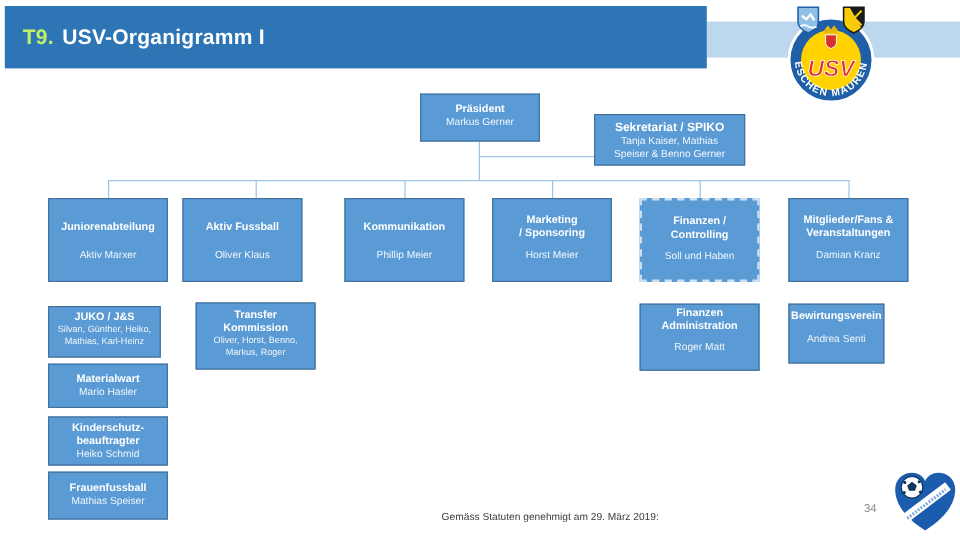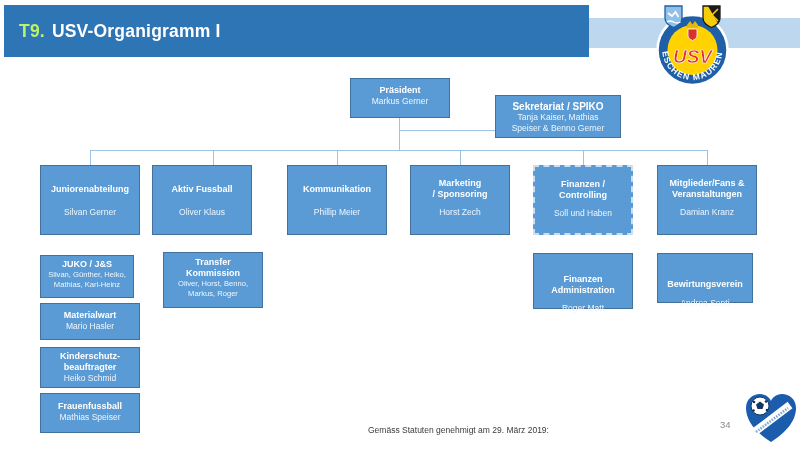--- a/index.html
+++ b/index.html
@@ -76,40 +76,40 @@
   <div class="box" style="left:495px;top:95px;width:126px;height:43px;padding-top:5px;">
     <div class="box-title" style="font-size:10px;">Sekretariat / SPIKO</div>
     <div class="box-name">Tanja Kaiser, Mathias
 Speiser &amp; Benno Gerner</div>
   </div>
 
   <div class="box dept" style="left:40px;">
     <div class="title-area">
         <div class="box-title">Juniorenabteilung</div>
       </div>
-    <div class="box-name" style="margin-top:4px;">Silvan Gerner</div>
+    <div class="box-name" style="margin-top:4px;">Aktiv Marxer</div>
   </div>
   <div class="box dept" style="left:152px;">
     <div class="title-area">
         <div class="box-title">Aktiv Fussball</div>
       </div>
     <div class="box-name" style="margin-top:4px;">Oliver Klaus</div>
   </div>
   <div class="box dept" style="left:287px;">
     <div class="title-area">
         <div class="box-title">Kommunikation</div>
       </div>
     <div class="box-name" style="margin-top:4px;">Phillip Meier</div>
   </div>
   <div class="box dept" style="left:410px;">
     <div class="title-area">
         <div class="box-title">Marketing
 / Sponsoring</div>
       </div>
-    <div class="box-name" style="margin-top:4px;">Horst Zech</div>
+    <div class="box-name" style="margin-top:4px;">Horst Meier</div>
   </div>
   <div class="box dept dashed" style="left:533px;">
     <div class="title-area">
         <div class="box-title">Finanzen /
 Controlling</div>
       </div>
     <div class="box-name" style="margin-top:4px;">Soll und Haben</div>
   </div>
   <div class="box dept" style="left:657px;">
     <div class="title-area">
@@ -123,26 +123,26 @@
     <div class="box-title">JUKO / J&amp;S</div>
     <div class="box-name small">Silvan, Günther, Heiko,
 Mathias, Karl-Heinz</div>
   </div>
   <div class="box" style="left:163px;top:252px;width:100px;height:56px;padding-top:4px;">
     <div class="box-title">Transfer
 Kommission</div>
     <div class="box-name small">Oliver, Horst, Benno,
 Markus, Roger</div>
   </div>
-  <div class="box" style="left:533px;top:253px;width:100px;height:56px;padding-top:20px;">
+  <div class="box" style="left:533px;top:253px;width:100px;height:56px;padding-top:1px;">
     <div class="box-title">Finanzen
 Administration</div>
     <div class="box-name" style="margin-top:7px;">Roger Matt</div>
   </div>
-  <div class="box" style="left:657px;top:253px;width:96px;height:50px;padding-top:25px;">
+  <div class="box" style="left:657px;top:253px;width:80px;height:50px;padding-top:4px;">
     <div class="box-title">Bewirtungsverein</div>
     <div class="box-name" style="margin-top:8px;">Andrea Senti</div>
   </div>
 
   <div class="box" style="left:40px;top:303px;width:100px;height:37px;padding-top:6px;">
     <div class="box-title">Materialwart</div>
     <div class="box-name">Mario Hasler</div>
   </div>
   <div class="box" style="left:40px;top:347px;width:100px;height:41px;padding-top:3px;">
     <div class="box-title">Kinderschutz-

